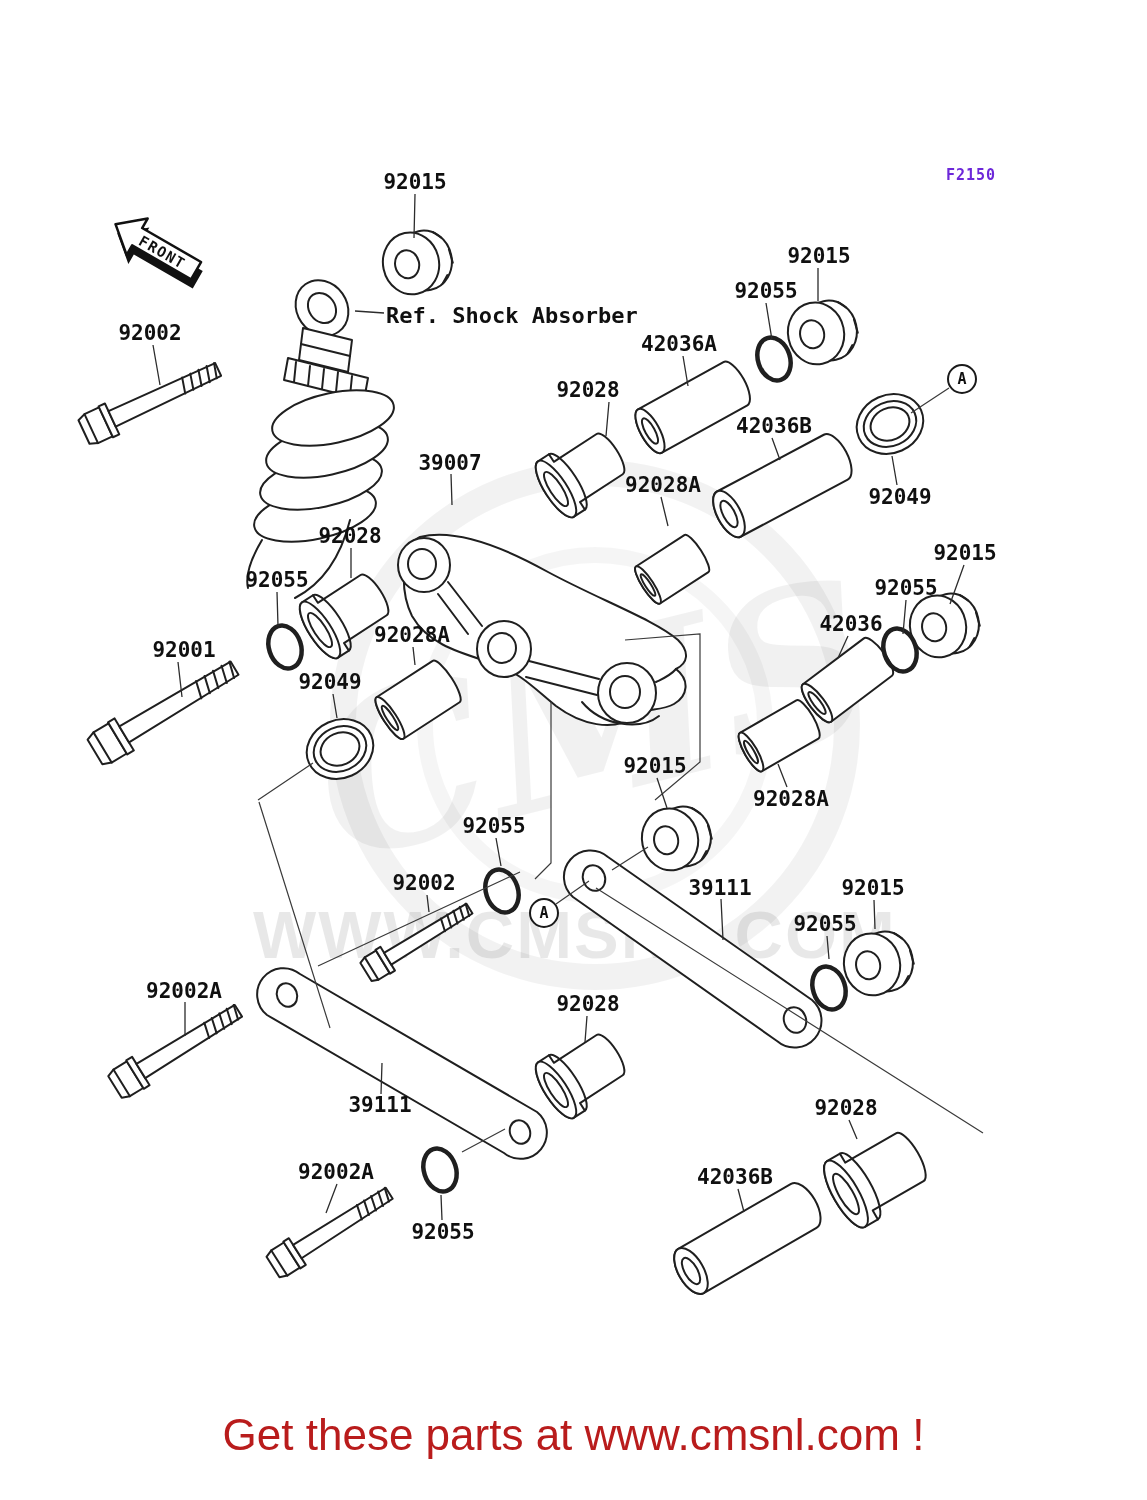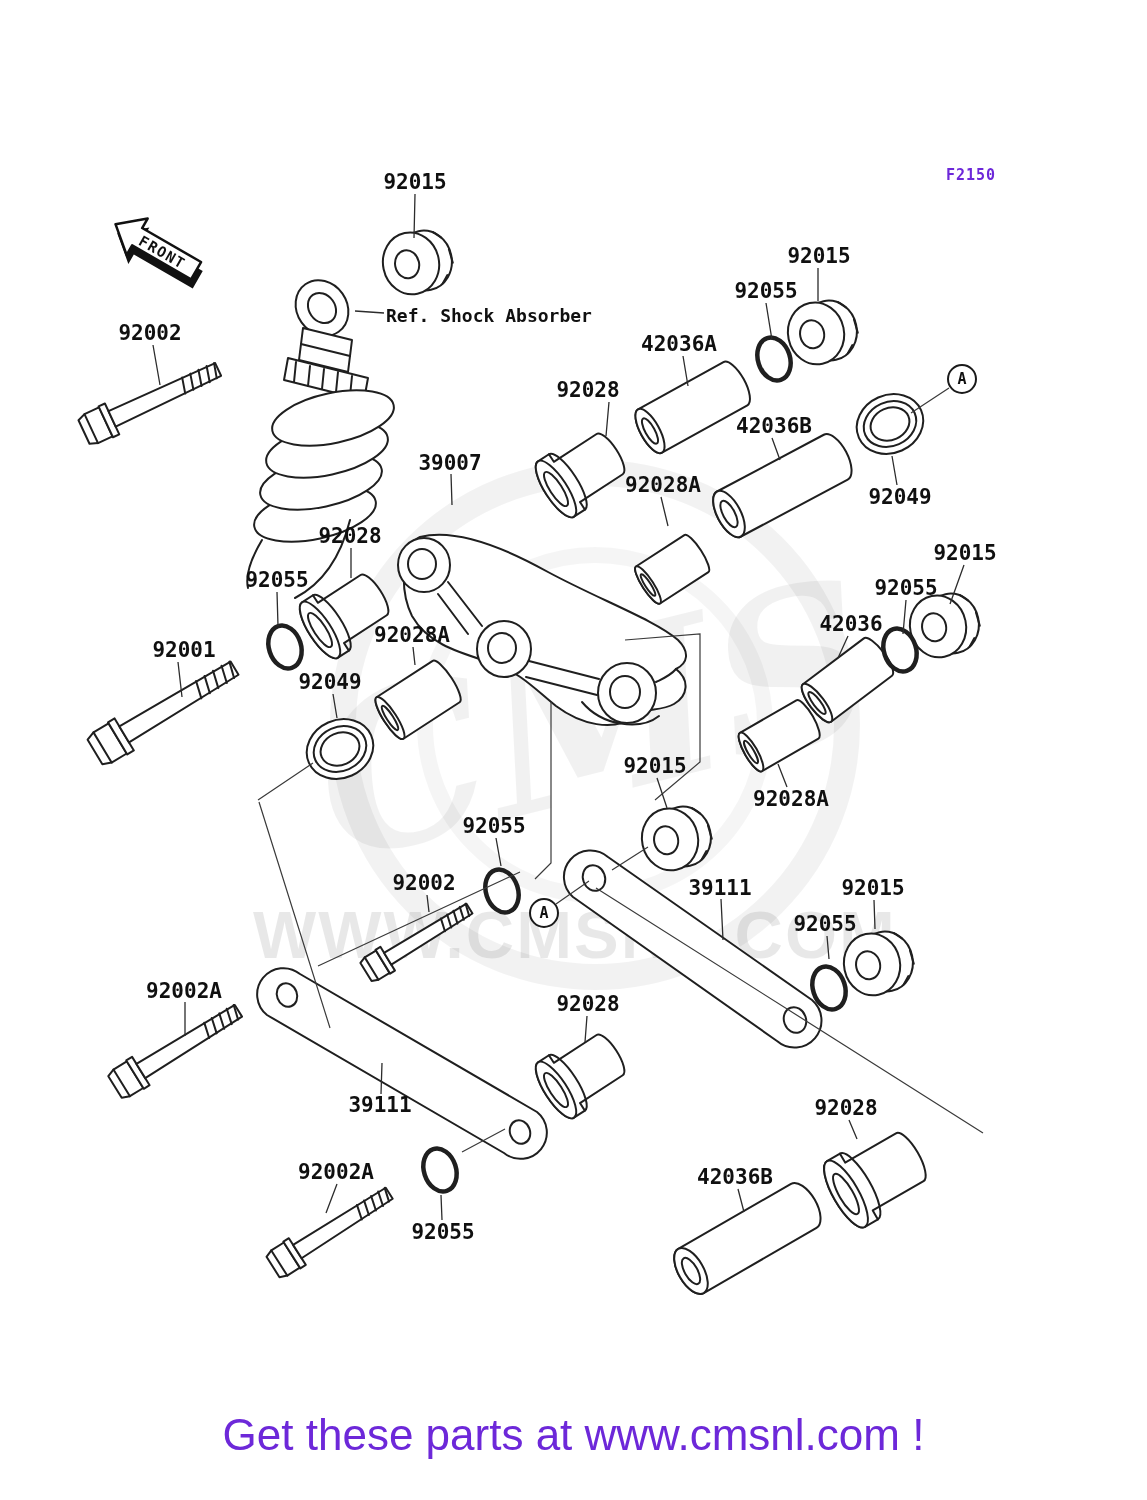--- a/index.html
+++ b/index.html
@@ -11,21 +11,21 @@
       font-family:"DejaVu Sans Mono",monospace;font-weight:bold;font-size:21px;
       color:#101010;white-space:nowrap;}
   .marker-a{position:absolute;width:26px;height:26px;border:2px solid #1a1a1a;border-radius:50%;
       transform:translate(-50%,-50%);display:flex;align-items:center;justify-content:center;
       font-family:"DejaVu Sans Mono",monospace;font-weight:bold;font-size:15px;color:#101010;background:#fff;}
   .title{position:absolute;left:24px;top:10px;
       font-family:"Liberation Sans",sans-serif;font-size:31px;color:#6c6c6c;letter-spacing:0.5px;}
   .figcode{position:absolute;left:946px;top:166px;
       font-family:"DejaVu Sans Mono",monospace;font-weight:bold;font-size:15px;color:#6d28d9;letter-spacing:1px;}
   .ref-label{position:absolute;left:386px;top:315px;transform:translateY(-50%);
-      font-family:"DejaVu Sans Mono",monospace;font-weight:bold;font-size:18px;color:#101010;white-space:nowrap;}
+      font-family:"DejaVu Sans Mono",monospace;font-weight:bold;font-size:22px;color:#101010;white-space:nowrap;}
   .footer{position:absolute;left:0;right:0;top:1410px;text-align:center;
       font-family:"Liberation Sans",sans-serif;font-size:44px;color:#cc0000;white-space:nowrap;}
 </style>
 </head>
 <body>
 
 <div id="page">
 
   <svg id="diagram-svg" viewBox="0 0 1147 1500" xmlns="http://www.w3.org/2000/svg">
     <defs>
@@ -232,14 +232,14 @@
       <div class="part-label" style="left: 588px; top: 1004px;">92028</div>
       <div class="part-label" style="left: 380px; top: 1105px;">39111</div>
       <div class="part-label" style="left: 336px; top: 1172px;">92002A</div>
       <div class="part-label" style="left: 443px; top: 1232px;">92055</div>
       <div class="part-label" style="left: 846px; top: 1108px;">92028</div>
       <div class="part-label" style="left: 735px; top: 1177px;">42036B</div>
       <div class="marker-a" style="left: 962px; top: 379px;">A</div>
       <div class="marker-a" style="left: 544px; top: 913px;">A</div>
     </div>
 
-  <div class="footer" style="color: #6d28d9;">Get these parts at www.cmsnl.com !</div>
+  <div class="footer" style="color: #b91c1c;">Get these parts at www.cmsnl.com !</div>
 </div>
 
 </body></html>

